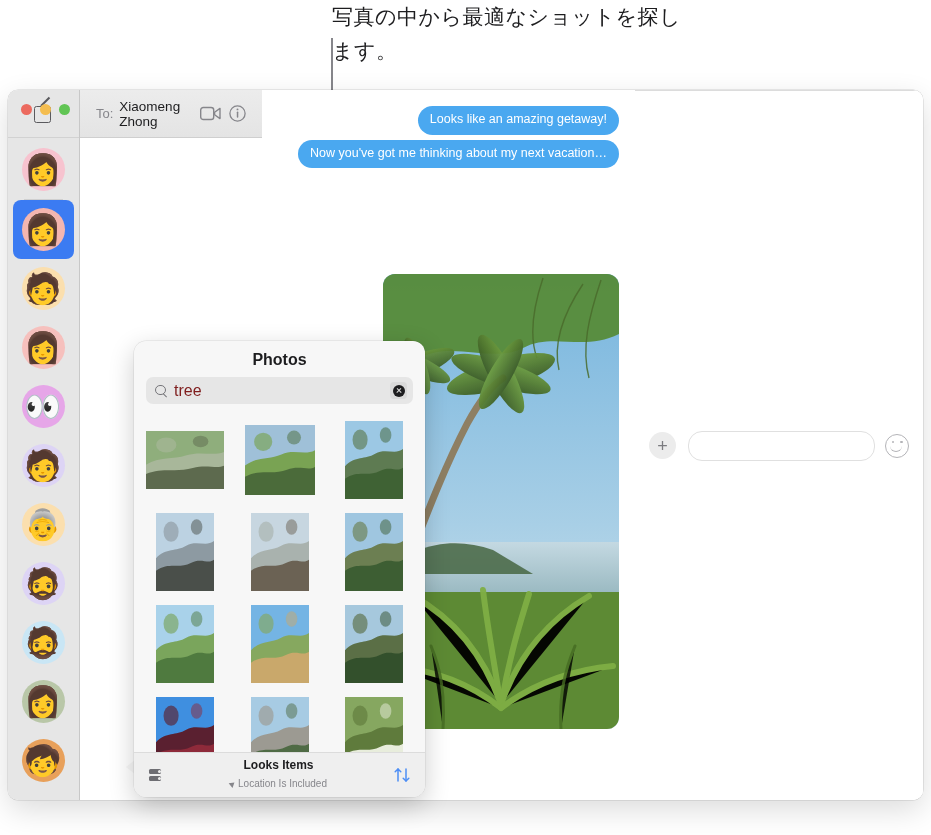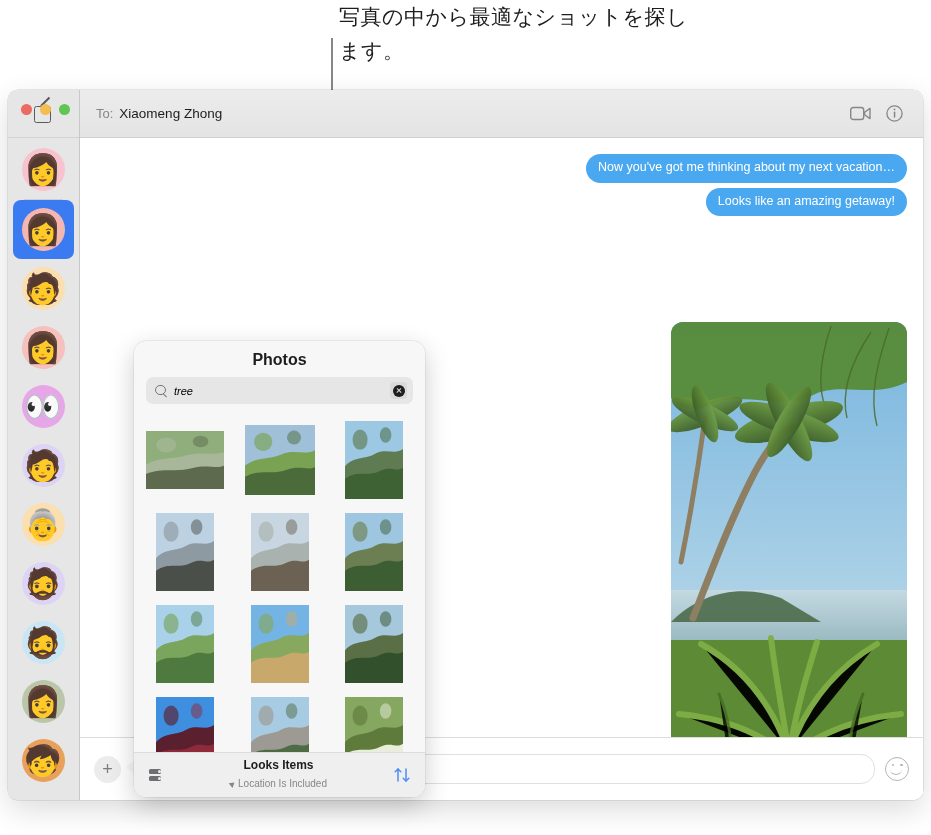--- a/index.html
+++ b/index.html
@@ -21,21 +21,20 @@
     position: absolute;
     left: 332px;
     top: 0px;
     width: 360px;
     font-size: 21px;
     line-height: 34px;
     color: #1d1d1f;
     font-family: "DejaVu Sans", "Liberation Sans", sans-serif;
     letter-spacing: 0.5px;
     white-space: pre-wrap;
-    margin-left: 7px;
   }
   .callout-line {
     position: absolute;
     left: 331px;
     top: 38px;
     width: 2px;
     height: 352px;
     background: #86868b;
   }
 
@@ -122,21 +121,20 @@
     left: 50%; top: 52%;
     transform: translate(-50%,-50%);
     font-size: 30px;
     line-height: 1;
   }
 
   
   .conv-pane {
     flex: 1;
     display: flex;
-    flex-direction: column;
     position: relative;
     background: #ffffff;
     min-width: 0;
   }
   .titlebar {
     height: 47px;
     background: linear-gradient(180deg,#ececec 0%, #e4e4e4 100%);
     border-bottom: 0.5px solid #cfcfcf;
     display: flex;
     align-items: center;
@@ -336,29 +334,28 @@
   .search-icon .hand {
     position: absolute;
     left: 7.5px; top: 8px;
     width: 4.5px; height: 1.4px;
     background: #76767a;
     transform: rotate(45deg);
     transform-origin: left center;
   }
   .search-value {
     flex: 1;
-    font-size: 11px;
-    color: #000000;
+    font-size: 16px;
+    color: #7f1d1d;
     border: none;
     background: transparent;
     outline: none;
     font-family: "Liberation Sans", sans-serif;
     padding: 0;
     min-width: 0;
-    font-style: italic;
   }
   .clear-btn {
     width: 17px; height: 17px;
     border-radius: 4px;
     background: #dadada;
     display: flex;
     align-items: center;
     justify-content: center;
     flex: 0 0 17px;
   }
@@ -582,24 +579,24 @@
         <svg width="17" height="17" viewBox="0 0 17 17">
           <circle cx="8.5" cy="8.5" r="7.6" fill="none" stroke="#86868b" stroke-width="1.3"></circle>
           <circle cx="8.5" cy="4.4" r="0.95" fill="#86868b"></circle>
           <rect x="7.8" y="6.5" width="1.5" height="6.2" rx="0.7" fill="#86868b"></rect>
         </svg>
       </div>
     </div>
 
     <div class="messages">
       <div class="bubble-row">
+        <div class="bubble">Looks like an amazing getaway!</div>
+      </div>
+      <div class="bubble-row">
         <div class="bubble tail">Now you've got me thinking about my next vacation…</div>
-      </div>
-      <div class="bubble-row">
-        <div class="bubble">Looks like an amazing getaway!</div>
       </div>
 
       <div class="attached-photo">
         <svg width="236" height="455" viewBox="0 0 236 455" preserveAspectRatio="none">
           <defs>
             <linearGradient id="sky" x1="0" y1="0" x2="0" y2="1">
               <stop offset="0%" stop-color="#77b5de"></stop>
               <stop offset="55%" stop-color="#a8cfe6"></stop>
               <stop offset="100%" stop-color="#dbe9f0"></stop>
             </linearGradient>

